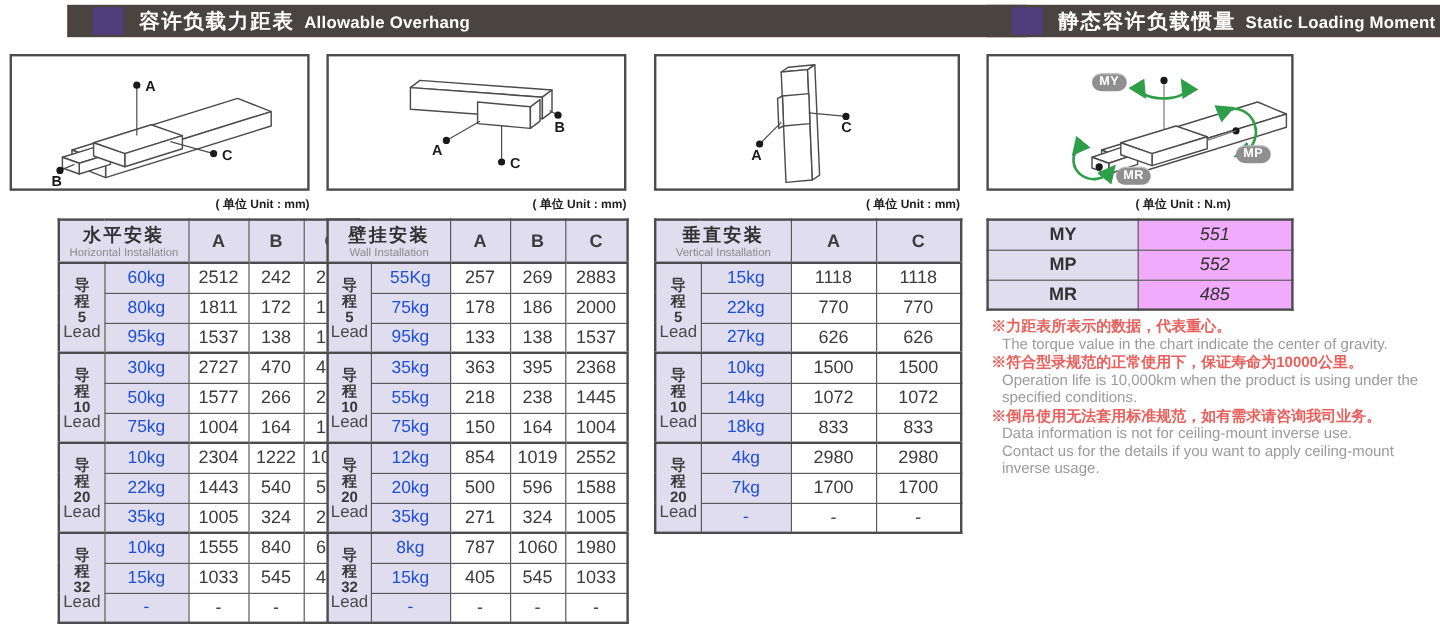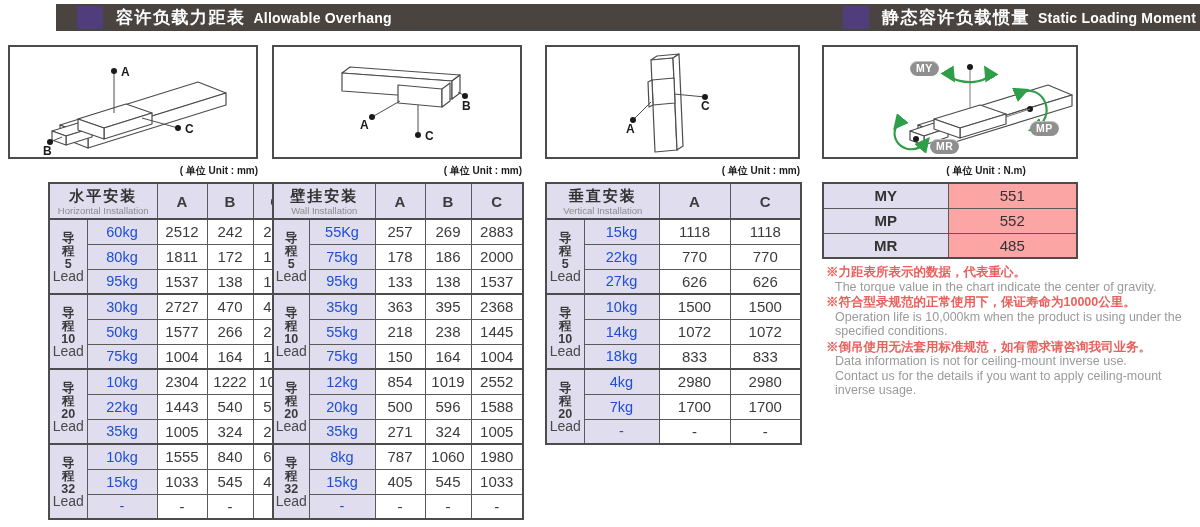--- a/index.html
+++ b/index.html
@@ -62,21 +62,21 @@
   .ln{font-size:12.5px;font-weight:600;line-height:13px;color:#3a3a3a;}
   .le{font-size:14px;line-height:11px;color:#4a4a4a;}
   td.wt{background:var(--lav);font-size:14.5px;height:25px;color:#1d4ed8;}
   td.num{background:#fff;font-size:15px;height:25px;}
   tr.gfirst td{border-top:2px solid var(--bdr);}
 
   
   .m-table{position:absolute;left:822px;top:182px;width:256px;border-collapse:collapse;table-layout:fixed;border:2px solid var(--bdr);}
   .m-table td{border:1px solid var(--bdrl);height:25px;text-align:center;font-size:15px;color:#333;}
   td.m-label{background:var(--lav);font-weight:700;width:125px;}
-  td.m-val{background:#fca5a5;}
+  td.m-val{background:#f0abfc;font-style:italic;}
 
   
   #notes{position:absolute;left:826px;top:264px;width:372px;}
   .n-zh{color:var(--red);font-size:12.5px;font-weight:700;line-height:14.5px;margin-top:1px;white-space:nowrap;}
   .n-en{color:var(--ngray);font-size:12.5px;line-height:14.5px;padding-left:9px;white-space:nowrap;}
 </style>
 </head>
 <body>
 
 <div class="page">

